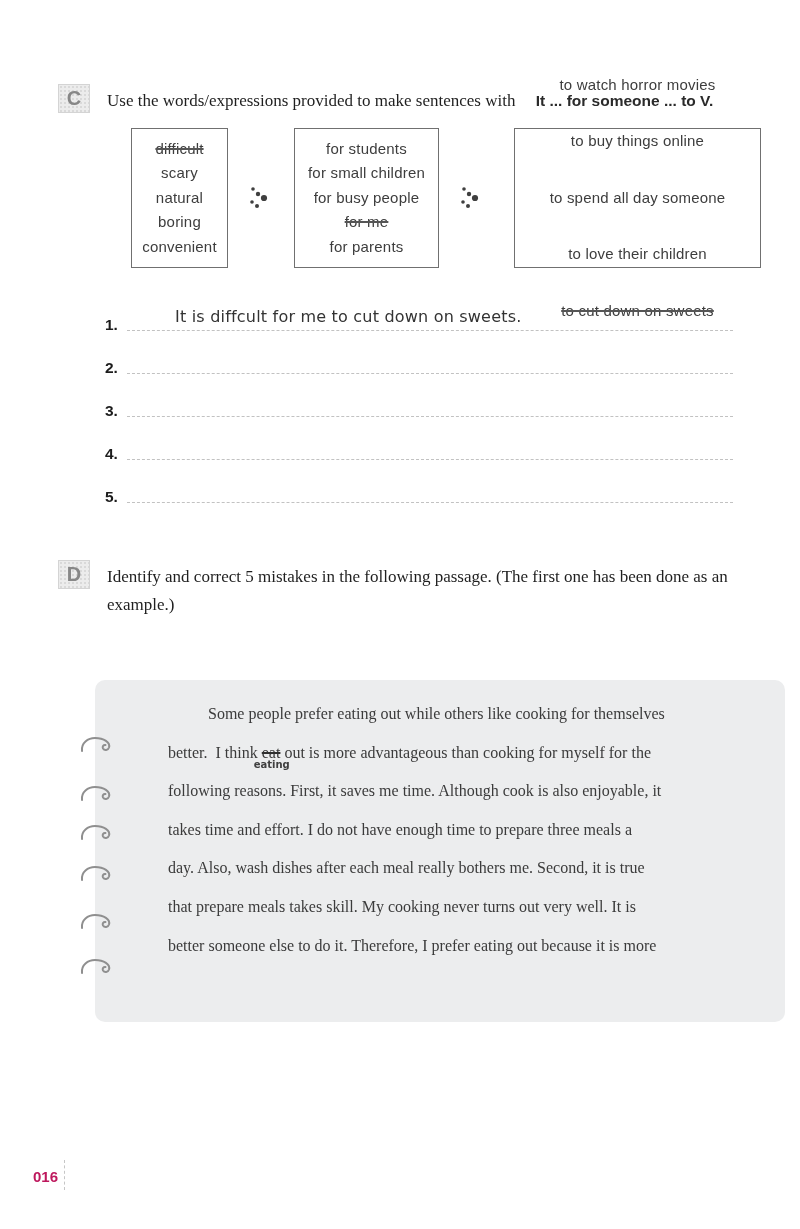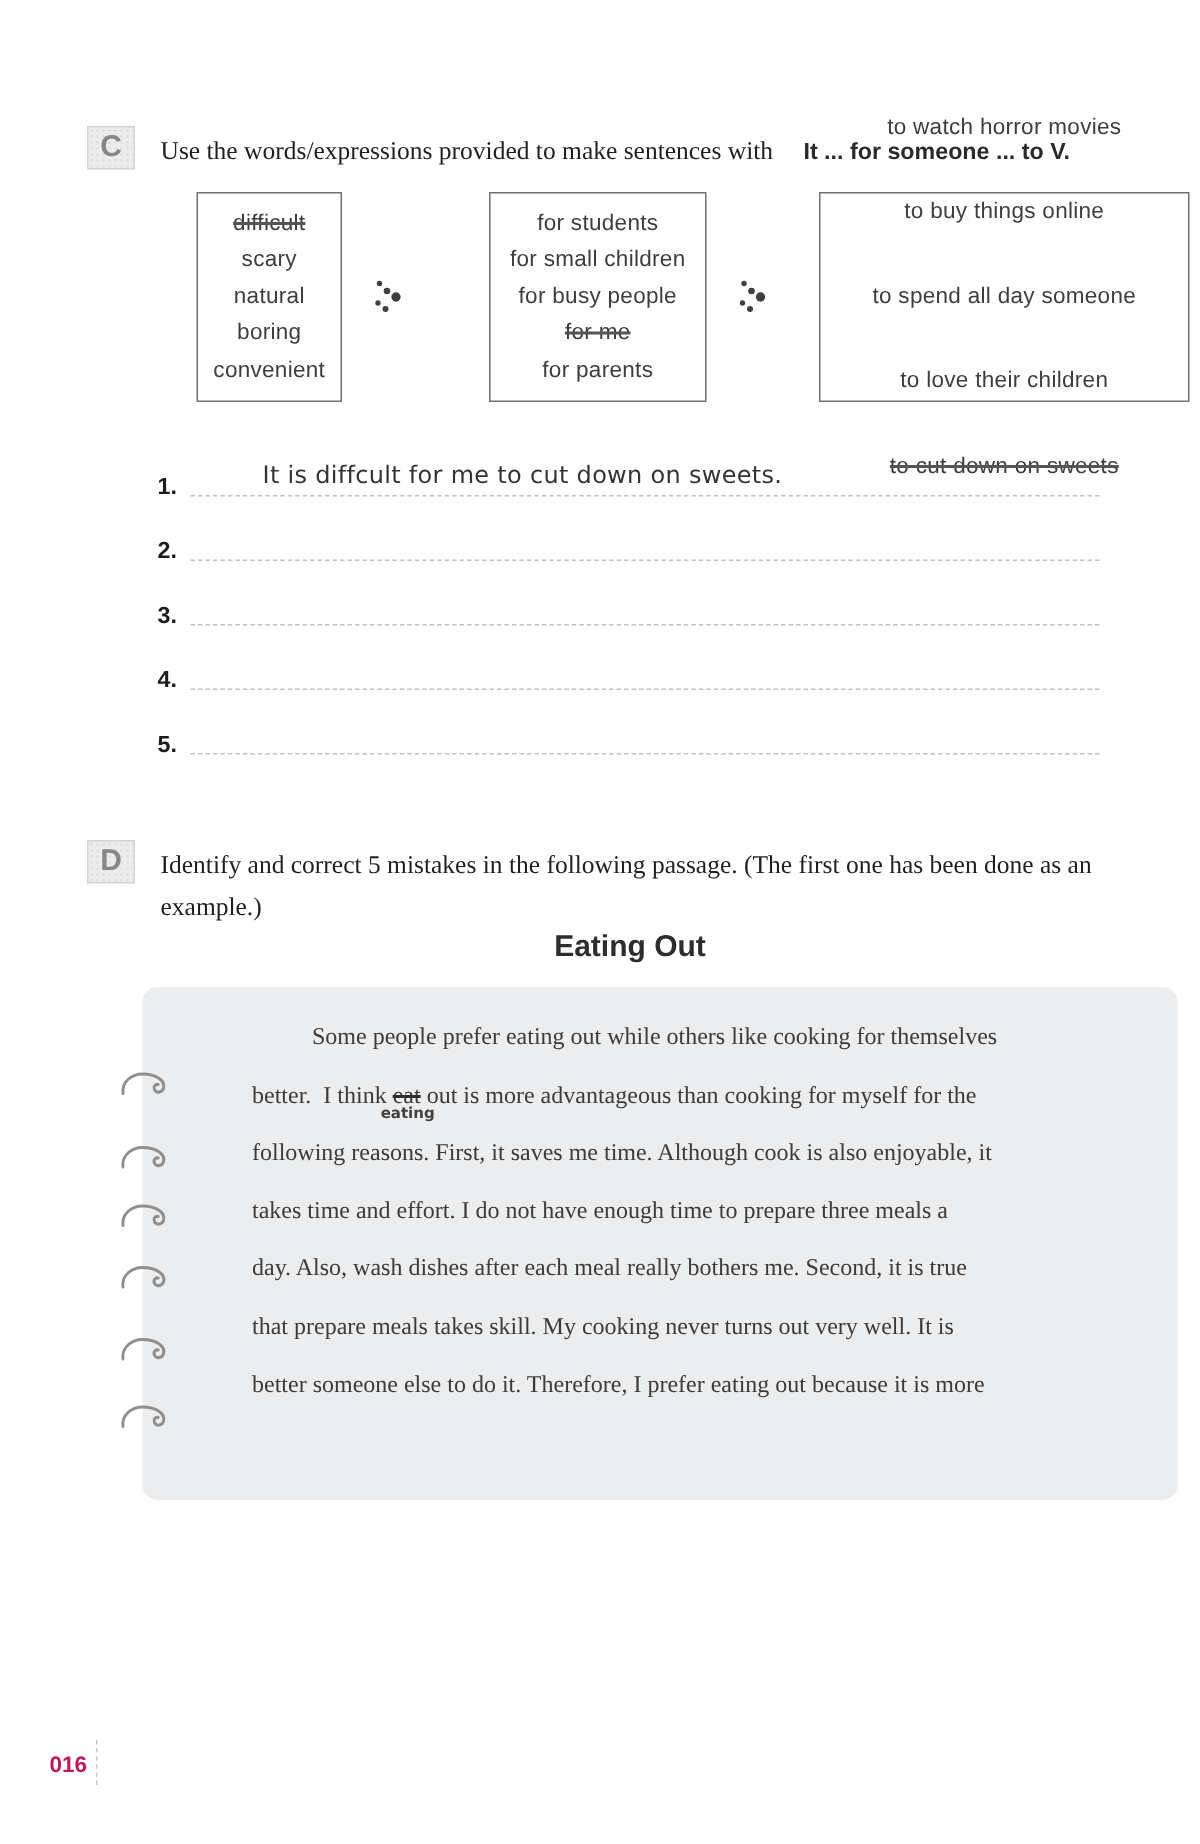--- a/index.html
+++ b/index.html
@@ -16,38 +16,38 @@
   .ex-instruction{margin:3px 0 0 0;font-size:17px;line-height:28px;color:#1f1f1f;max-width:648px;}
   .pattern{font-family:"Liberation Sans",sans-serif;font-weight:700;font-size:15.5px;color:#2a2a2a;margin-left:16px;}
 
   
   .word-boxes{position:absolute;left:131px;top:128px;display:flex;align-items:center;}
   .word-box{box-sizing:border-box;height:140px;border:1px solid #707070;display:flex;
             flex-direction:column;justify-content:center;align-items:center;
             font-family:"Liberation Sans",sans-serif;font-size:15px;color:#3d3d3d;}
   .word-box .word{line-height:24.5px;white-space:nowrap;letter-spacing:.2px;}
   .box-0{width:97px;}
-  .box-1{width:145px;margin-left:56px;}
+  .box-1{width:145px;margin-left:24px;}
   .box-2{width:247px;margin-left:33px;gap:32px;}
   .struck{text-decoration:line-through;text-decoration-thickness:1.5px;text-decoration-color:#555;}
   .dots-icon{align-self:center;margin-left:20px;flex:0 0 auto;}
 
   
   .answers{position:absolute;left:105px;top:298px;width:628px;}
   .answer-row{display:flex;align-items:flex-end;height:43px;}
   .answer-row .num{flex:0 0 22px;margin-bottom:7px;font-family:"Liberation Sans",sans-serif;
                    font-weight:700;font-size:15.5px;color:#1c1c1c;}
   .answer-row .blank{flex:1;margin-bottom:10px;border-bottom:1px dashed #c2c2c2;
                      padding:0 2px 3px 4px;min-height:20px;}
   .ans-text{font-family:"DejaVu Sans",sans-serif;font-size:16px;color:#333;letter-spacing:.2px;margin-left:44px;}
 
   
   .passage-title{position:absolute;left:95px;top:620px;width:650px;margin:0;text-align:center;
                  font-family:"Liberation Sans",sans-serif;font-weight:700;font-size:20px;color:#2d2d2d;}
-  .passage-box{position:absolute;left:95px;top:658px;width:650px;height:342px;
+  .passage-box{position:absolute;left:95px;top:680px;width:650px;height:342px;
                background:#ecedee;border-radius:10px;padding-left:40px;}
   .passage{margin:15px 26px 0 33px;font-size:16px;line-height:38.6px;color:#3b3b3b;}
   .pline{white-space:pre;}
   .pline.indent{padding-left:40px;}
   .strikewrap{position:relative;display:inline-block;}
   .struck-word{text-decoration:line-through;text-decoration-thickness:1.6px;text-decoration-color:#2f2f2f;}
   .correction{position:absolute;left:-8px;top:22px;font-family:"DejaVu Sans",sans-serif;
               font-size:10px;font-weight:700;color:#404040;line-height:18px;}
   .ring{position:absolute;left:-16px;}
 
@@ -126,21 +126,20 @@
         <span class="num">5.</span>
         <span class="blank"><span class="ans-text"></span></span>
       </div>
     </div>
 
   <div class="ex-header" style="left:58px;top:560px;">
     <div class="ex-label">D</div>
     <p class="ex-instruction">Identify and correct 5 mistakes in the following passage. (The first one has been done as an example.)</p>
   </div>
 
-  <h2 class="passage-title">Eating Out</h2>
 
   <div class="passage-box">
     <div id="rings">
         <svg class="ring" width="34" height="20" viewBox="0 0 34 20" style="top: 55px;">
           <path d="M3 16 C2 8 9 3 16 3 C25 3 31.5 7.5 30 12.5 C29 15.5 25.5 16 24 13.5 C23 11.5 24.5 9.5 26.5 10" fill="none" stroke="#8f8f8f" stroke-width="2" stroke-linecap="round"></path>
         </svg>
         <svg class="ring" width="34" height="20" viewBox="0 0 34 20" style="top: 104px;">
           <path d="M3 16 C2 8 9 3 16 3 C25 3 31.5 7.5 30 12.5 C29 15.5 25.5 16 24 13.5 C23 11.5 24.5 9.5 26.5 10" fill="none" stroke="#8f8f8f" stroke-width="2" stroke-linecap="round"></path>
         </svg>
         <svg class="ring" width="34" height="20" viewBox="0 0 34 20" style="top: 143px;">

